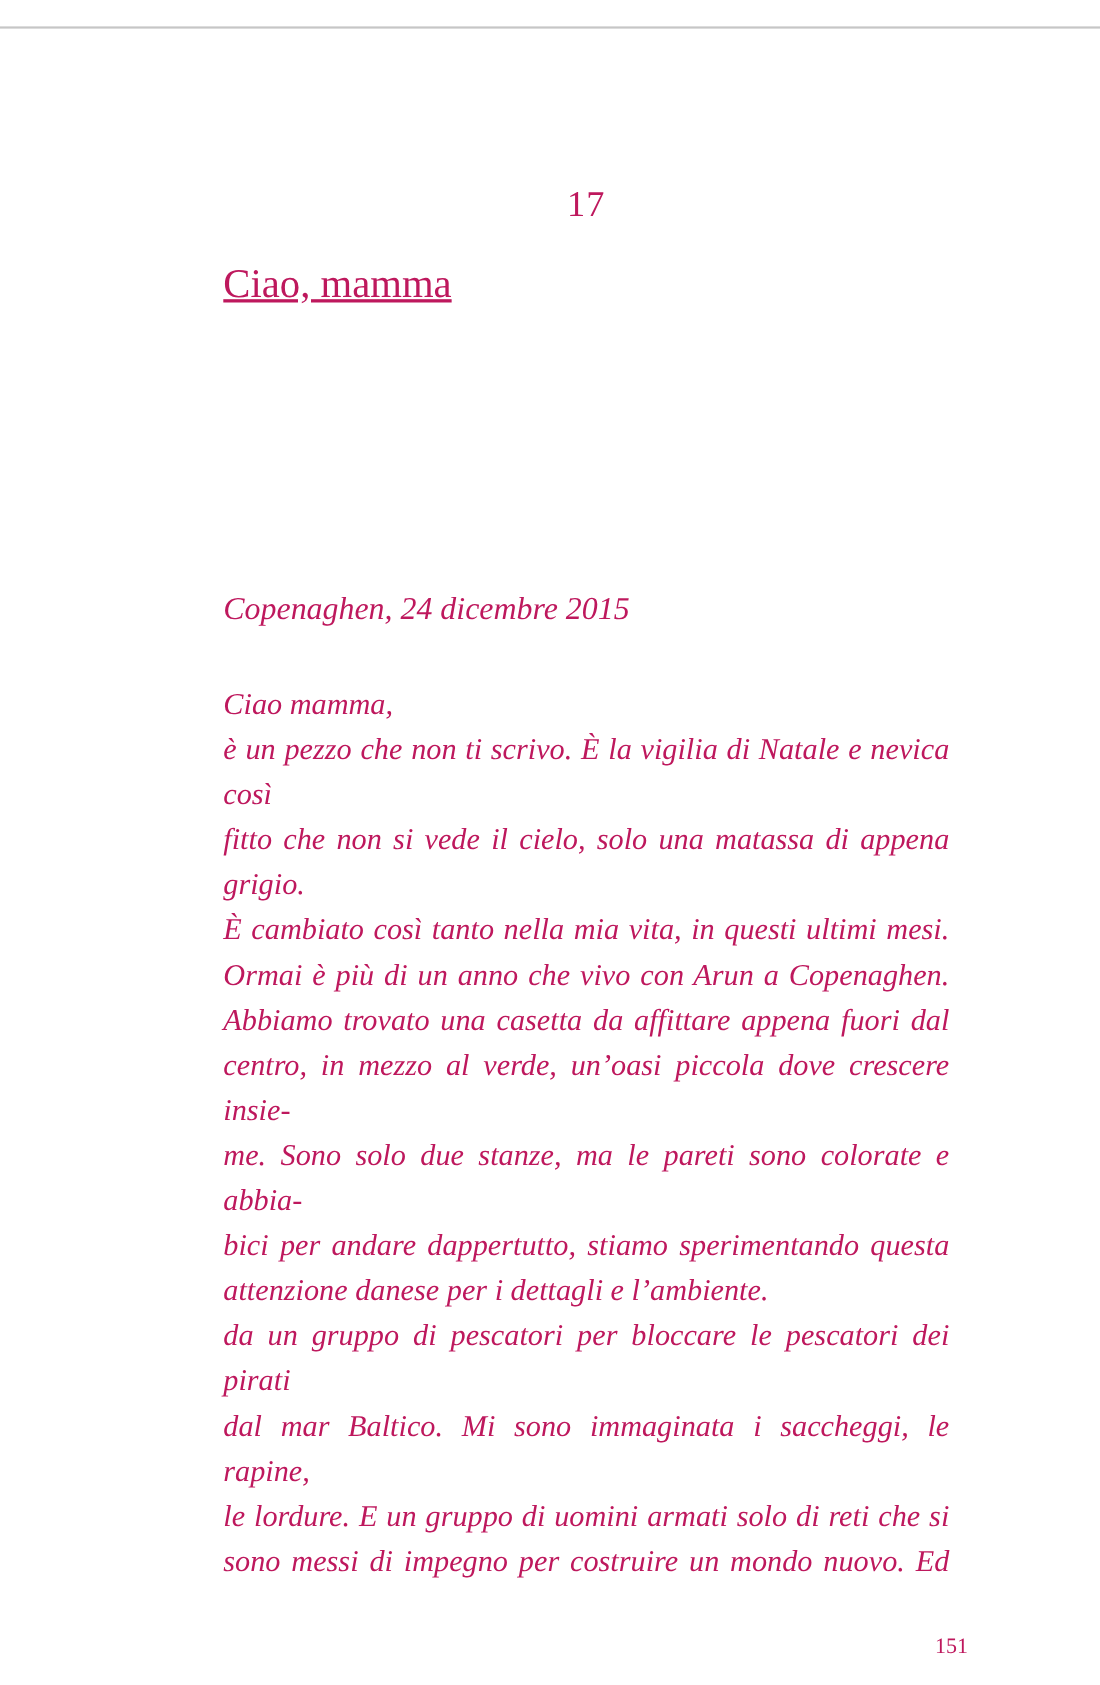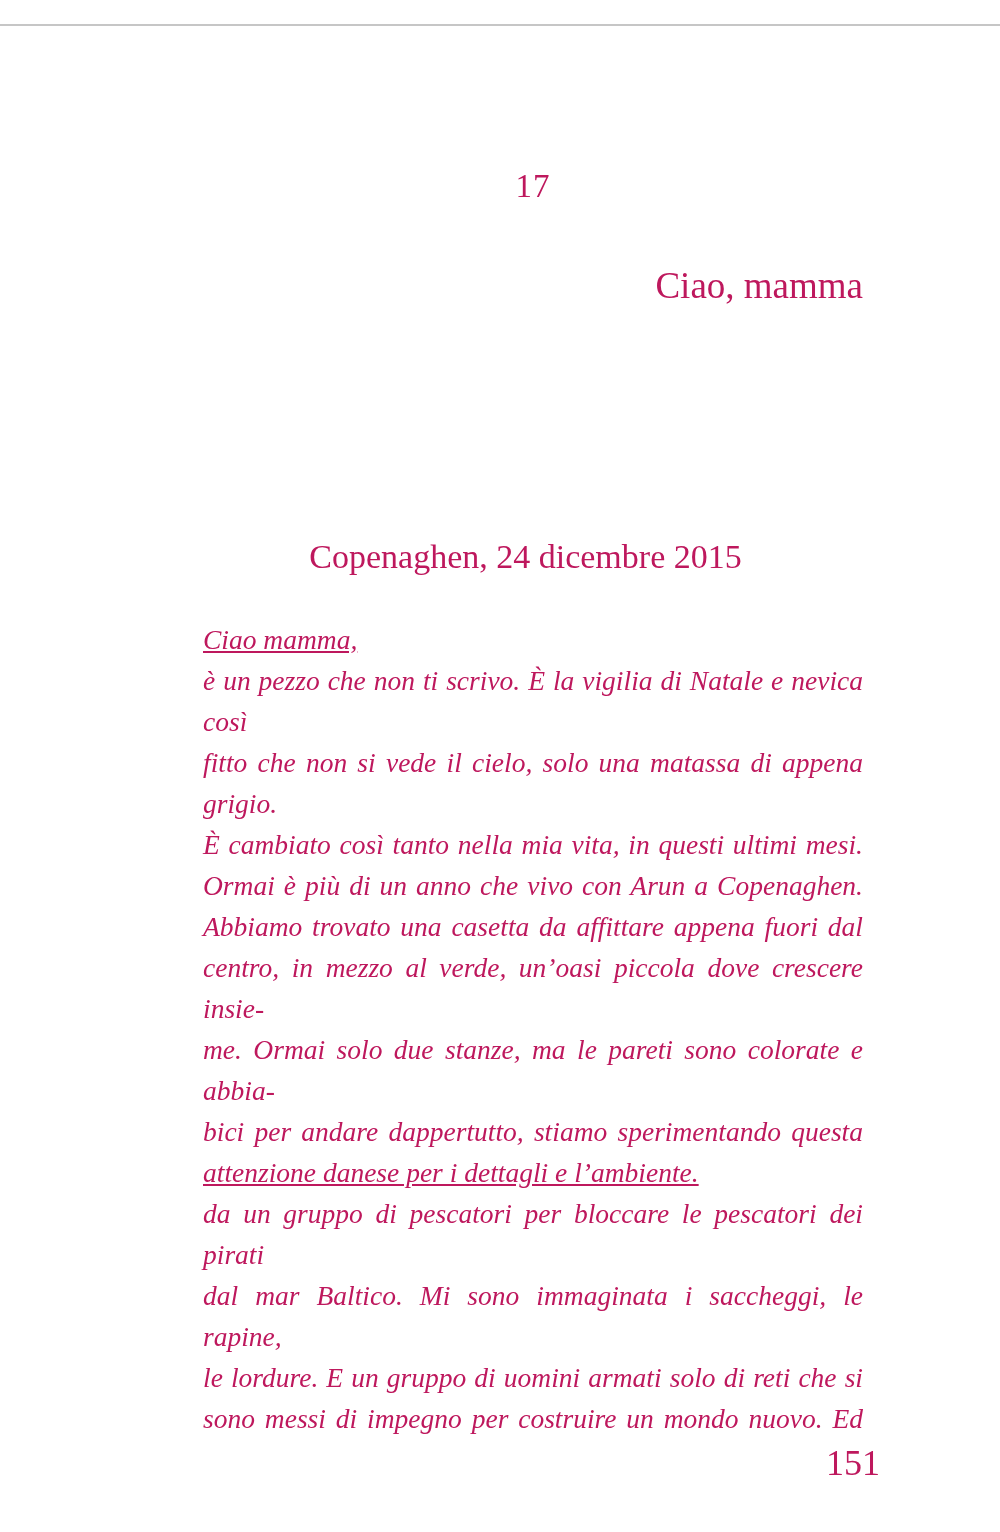--- a/index.html
+++ b/index.html
@@ -27,60 +27,61 @@
     position: absolute;
     top: 150px;
     left: 203px;
     width: 660px;
     text-align: center;
     font-size: 33px;
     letter-spacing: 1px;
   }
   .chapter-title {
     position: absolute;
-    top: 246px;
+    top: 219px;
     left: 203px;
     width: 660px;
-    text-align: right;
+    text-align: left;
     font-size: 37px;
+    text-decoration: underline;
   }
   .dateline {
     position: absolute;
     top: 520px;
     left: 203px;
     width: 645px;
-    text-align: center;
-    font-size: 34px;
+    text-align: left;
+    font-style: italic;
+    font-size: 29px;
   }
   .letter {
     position: absolute;
     top: 601px;
     left: 203px;
     width: 660px;
     font-style: italic;
     font-size: 27.5px;
     line-height: 41px;
   }
   .letter .line {
     text-align: justify;
     text-align-last: justify;
     white-space: normal;
   }
   .letter .line.last {
     text-align: center;
     text-align-last: left;
-    text-decoration: underline;
   }
   .page-number {
     position: absolute;
-    top: 1424px;
+    top: 1468px;
     left: 203px;
     width: 677px;
     text-align: right;
-    font-size: 36px;
+    font-size: 20px;
   }
 </style>
 </head>
 <body>
 
 <div class="page">
   <div class="rule top"></div>
 
   <div class="chapter-number">17</div>
 
@@ -92,21 +93,21 @@
       <div class="paragraph">
         <div class="line last">Ciao mamma,</div>
       </div>
       <div class="paragraph">
         <div class="line">è un pezzo che non ti scrivo. È la vigilia di Natale e nevica così</div>
         <div class="line">fitto che non si vede il cielo, solo una matassa di appena grigio.</div>
         <div class="line">È cambiato così tanto nella mia vita, in questi ultimi mesi.</div>
         <div class="line">Ormai è più di un anno che vivo con Arun a Copenaghen.</div>
         <div class="line">Abbiamo trovato una casetta da affittare appena fuori dal</div>
         <div class="line">centro, in mezzo al verde, un’oasi piccola dove crescere insie-</div>
-        <div class="line">me. Ormai solo due stanze, ma le pareti sono colorate e abbia-</div>
+        <div class="line">me. Sono solo due stanze, ma le pareti sono colorate e abbia-</div>
         <div class="line">bici per andare dappertutto, stiamo sperimentando questa</div>
         <div class="line last">attenzione danese per i dettagli e l’ambiente.</div>
       </div>
       <div class="paragraph">
         <div class="line">da un gruppo di pescatori per bloccare le pescatori dei pirati</div>
         <div class="line">dal mar Baltico. Mi sono immaginata i saccheggi, le rapine,</div>
         <div class="line">le lordure. E un gruppo di uomini armati solo di reti che si</div>
         <div class="line">sono messi di impegno per costruire un mondo nuovo. Ed</div>
       </div>
     </div>

